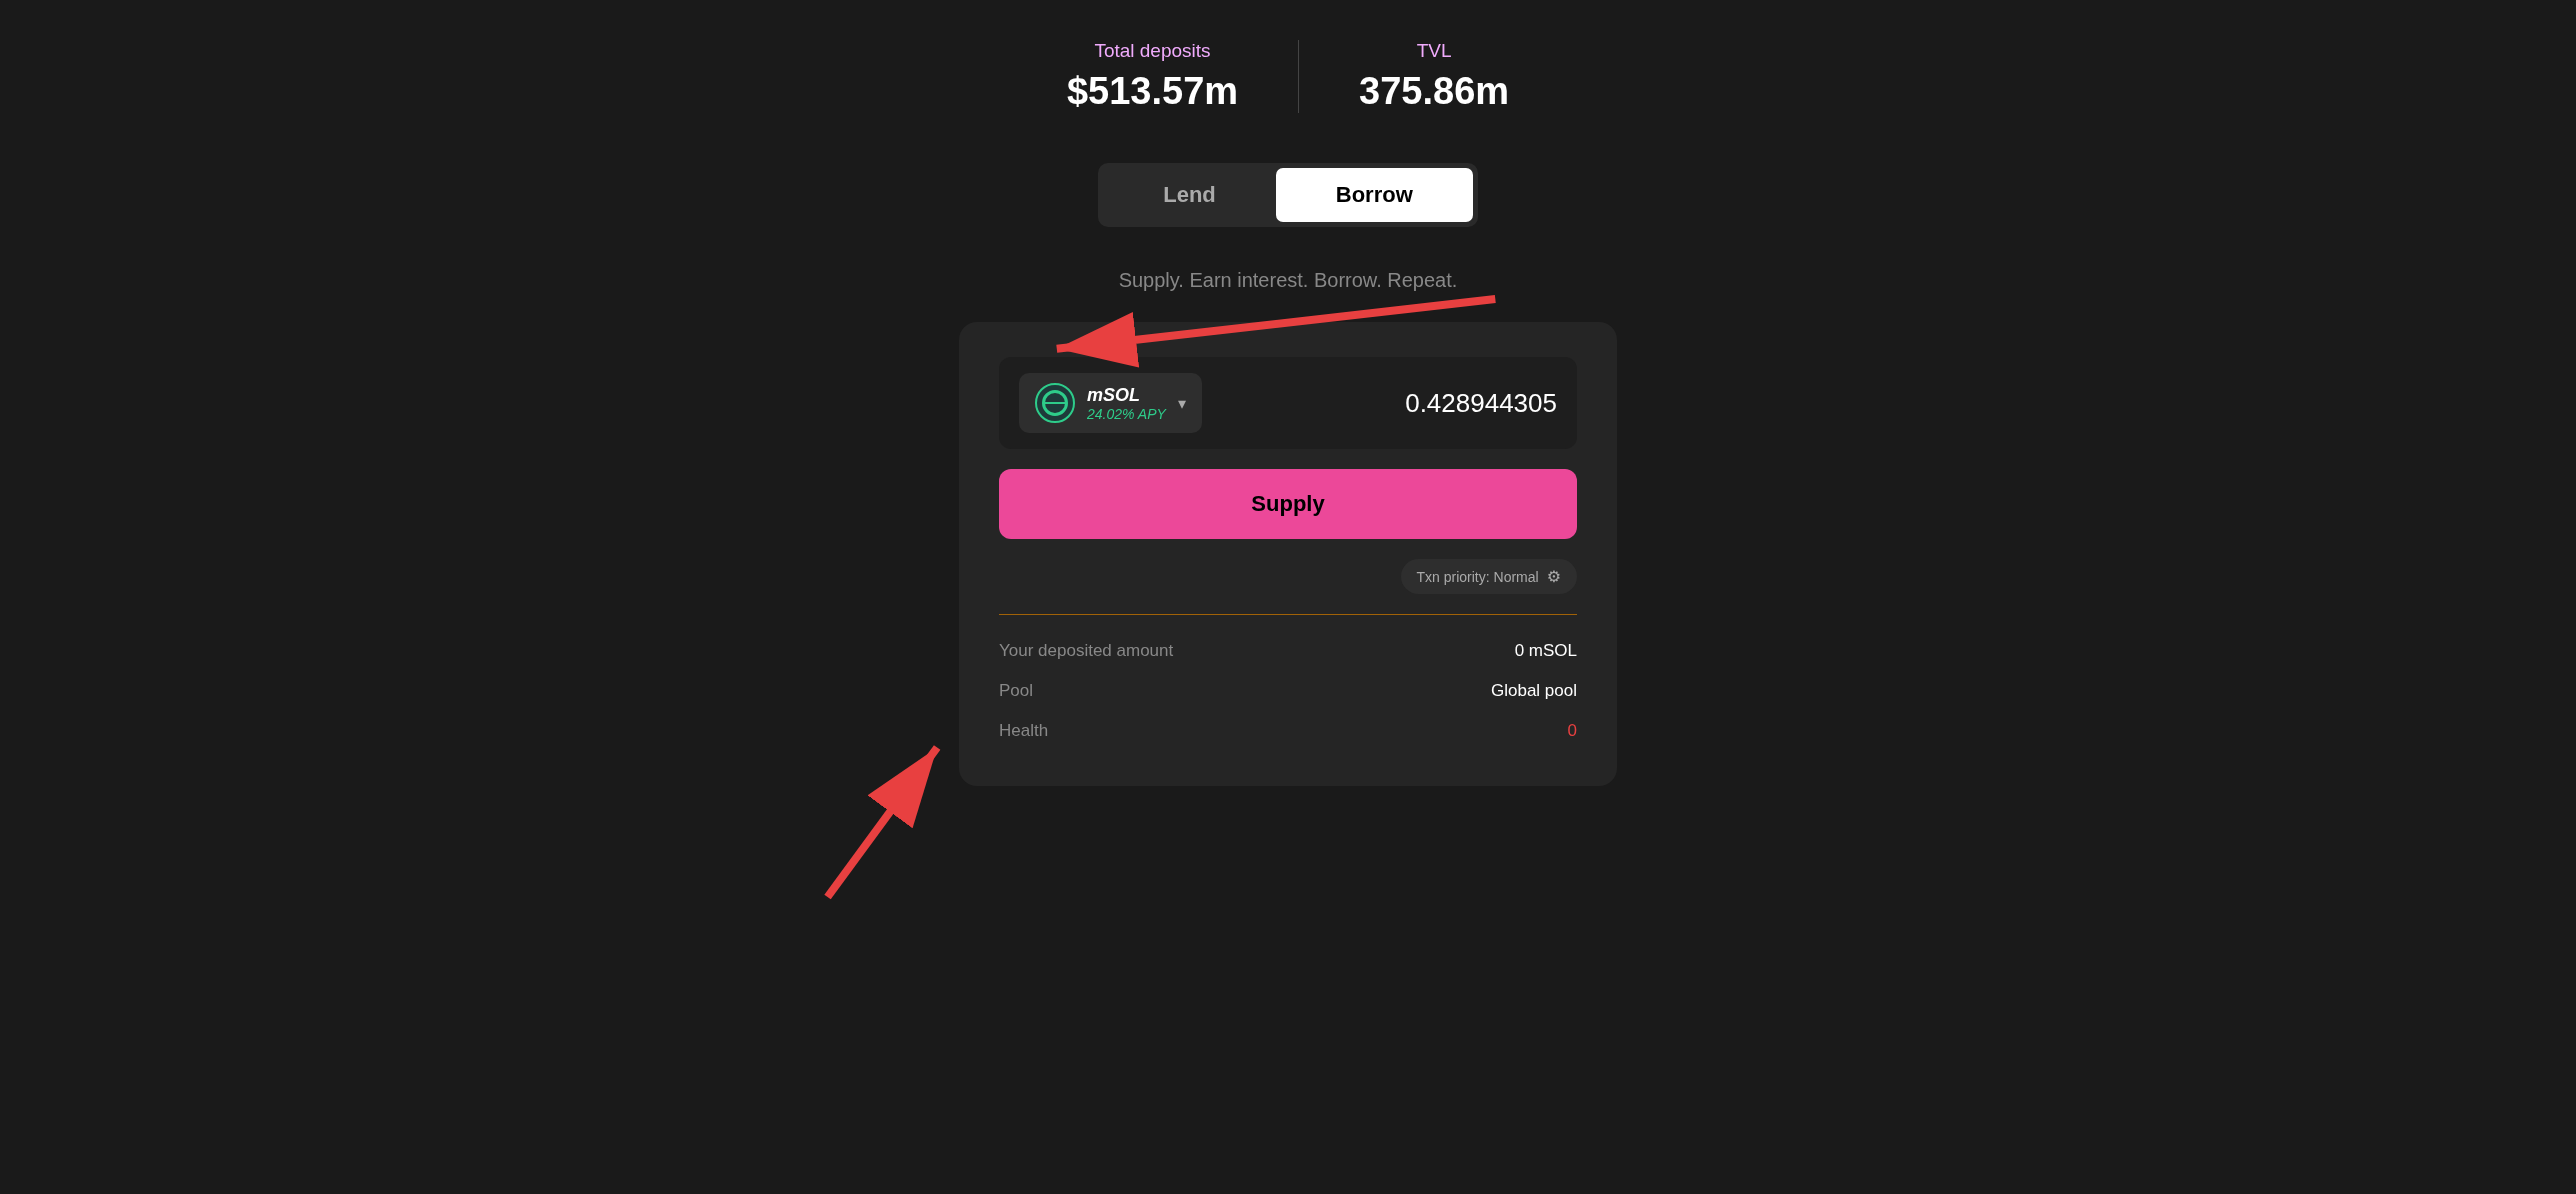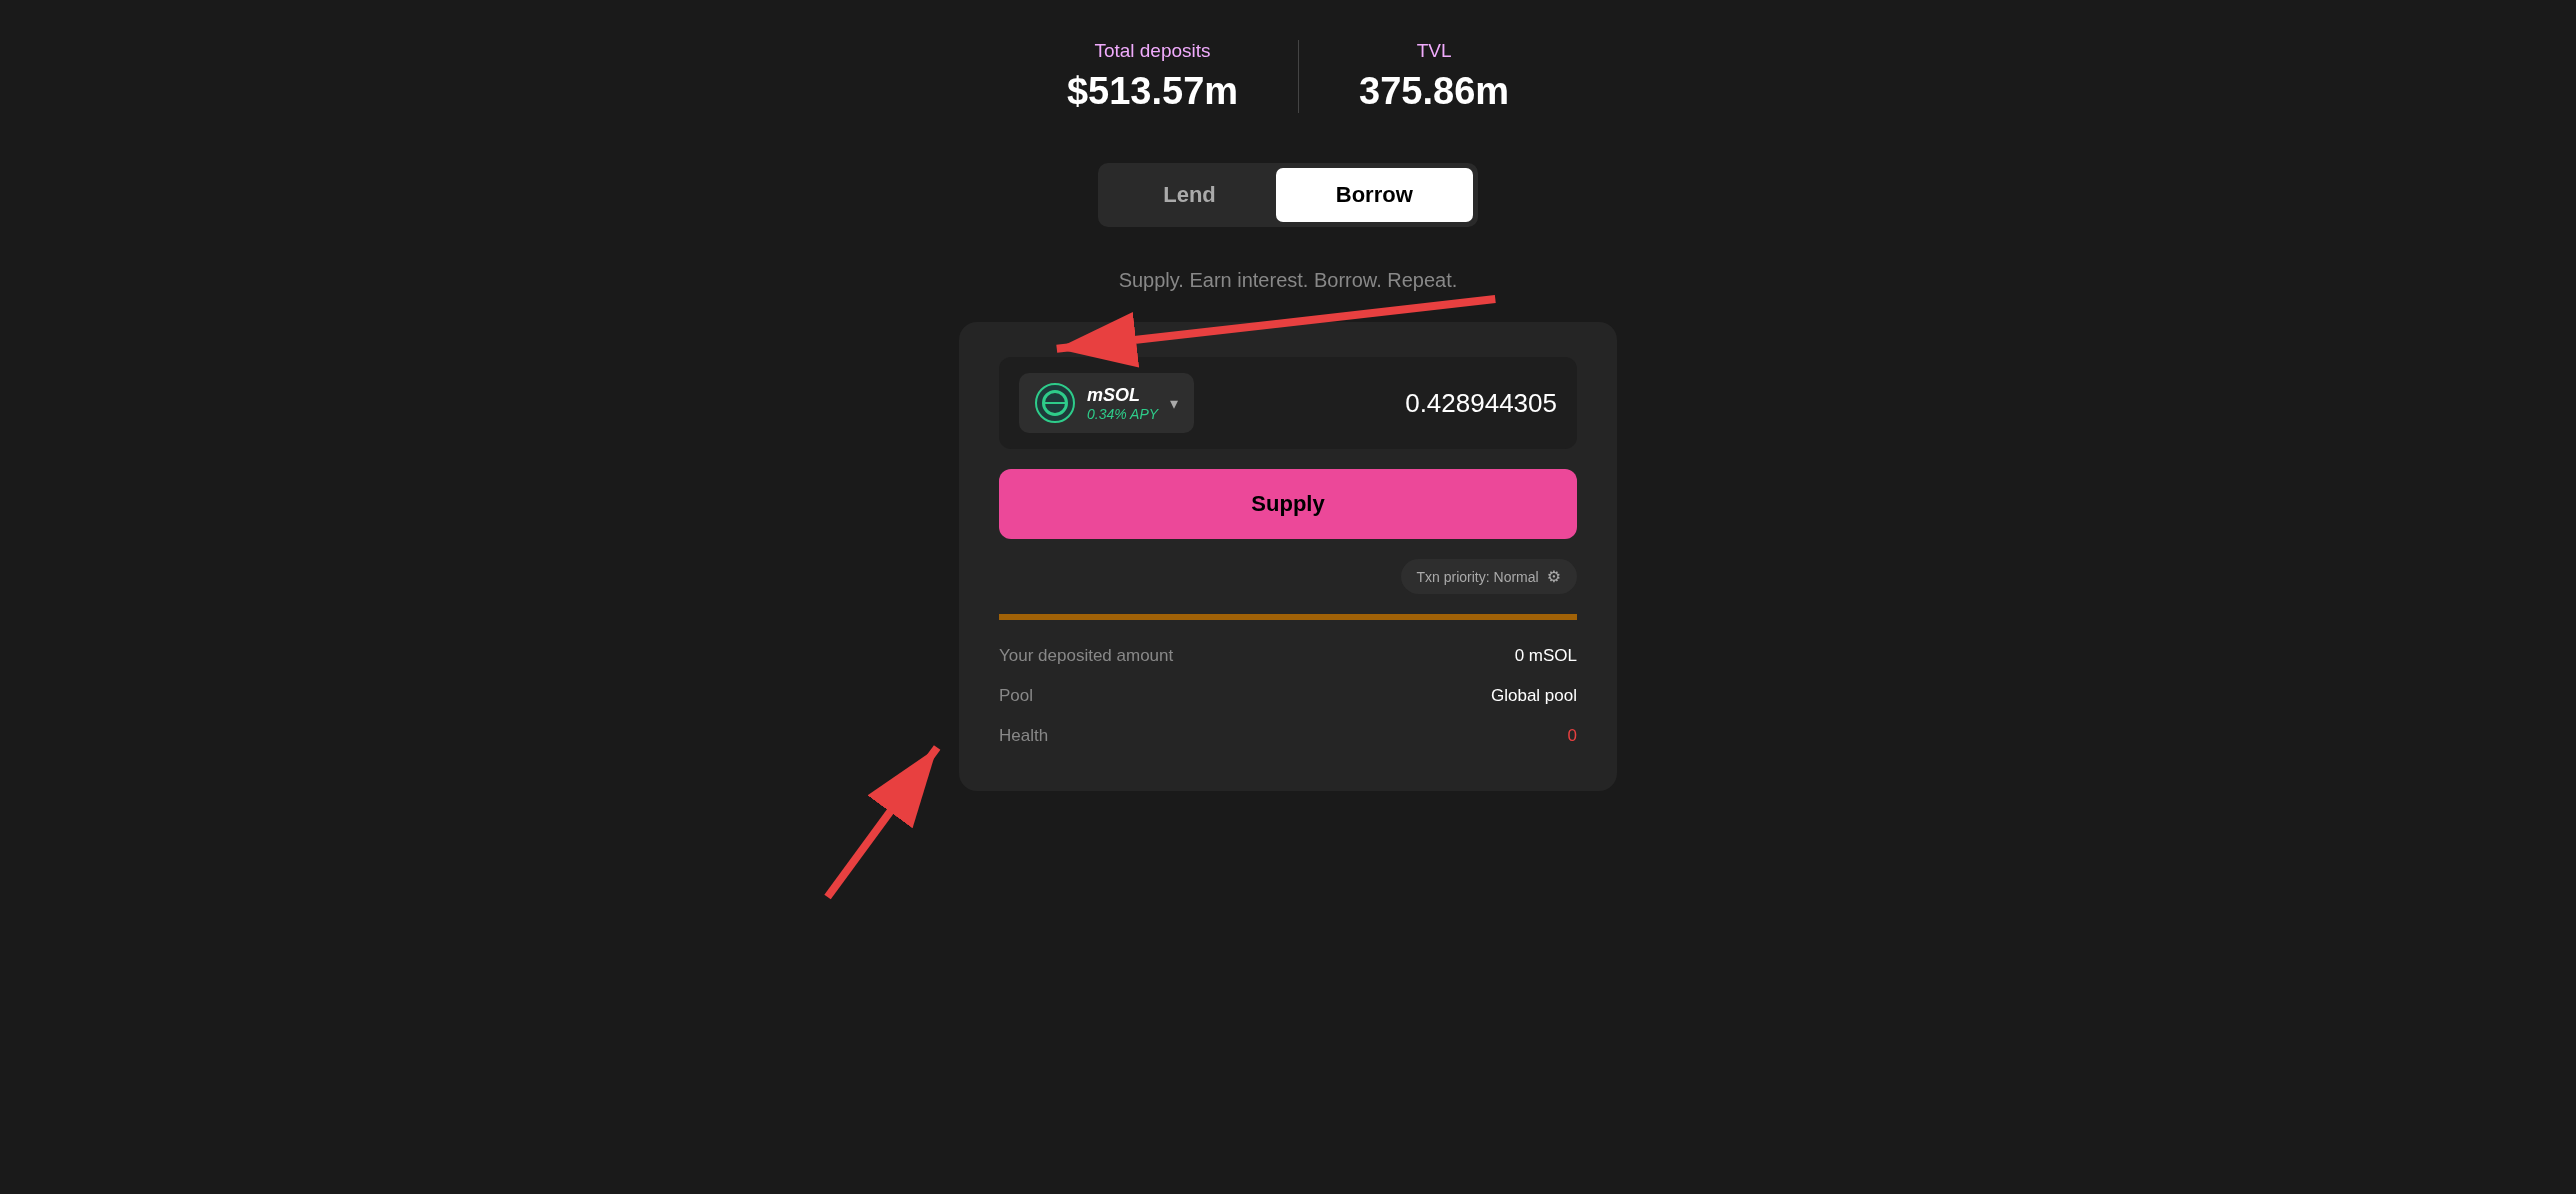--- a/index.html
+++ b/index.html
@@ -243,21 +243,21 @@
       display: flex;
       align-items: center;
       gap: 8px;
     }
 
     .gear-icon {
       font-size: 16px;
     }
 
     .info-rows {
-      border-top: 6px solid #a16207;
+      border-top: 1px solid #a16207;
       padding-top: 16px;
     }
 
     .info-row {
       display: flex;
       justify-content: space-between;
       align-items: center;
       padding: 10px 0;
     }
 
@@ -323,21 +323,21 @@
     
     <div class="token-input-row">
       <div class="token-selector">
         <div class="msol-icon">
           <div class="msol-inner">
             <div class="msol-line"></div>
           </div>
         </div>
         <div class="token-info">
           <span class="token-name">mSOL</span>
-          <span class="token-apy">0.34% APY</span>
+          <span class="token-apy">24.02% APY</span>
         </div>
         <span class="chevron-down">▾</span>
       </div>
       <input class="amount-input" type="text" value="0.428944305" style="">
     </div>
 
     
     <button class="supply-button">Supply</button>
 
     

